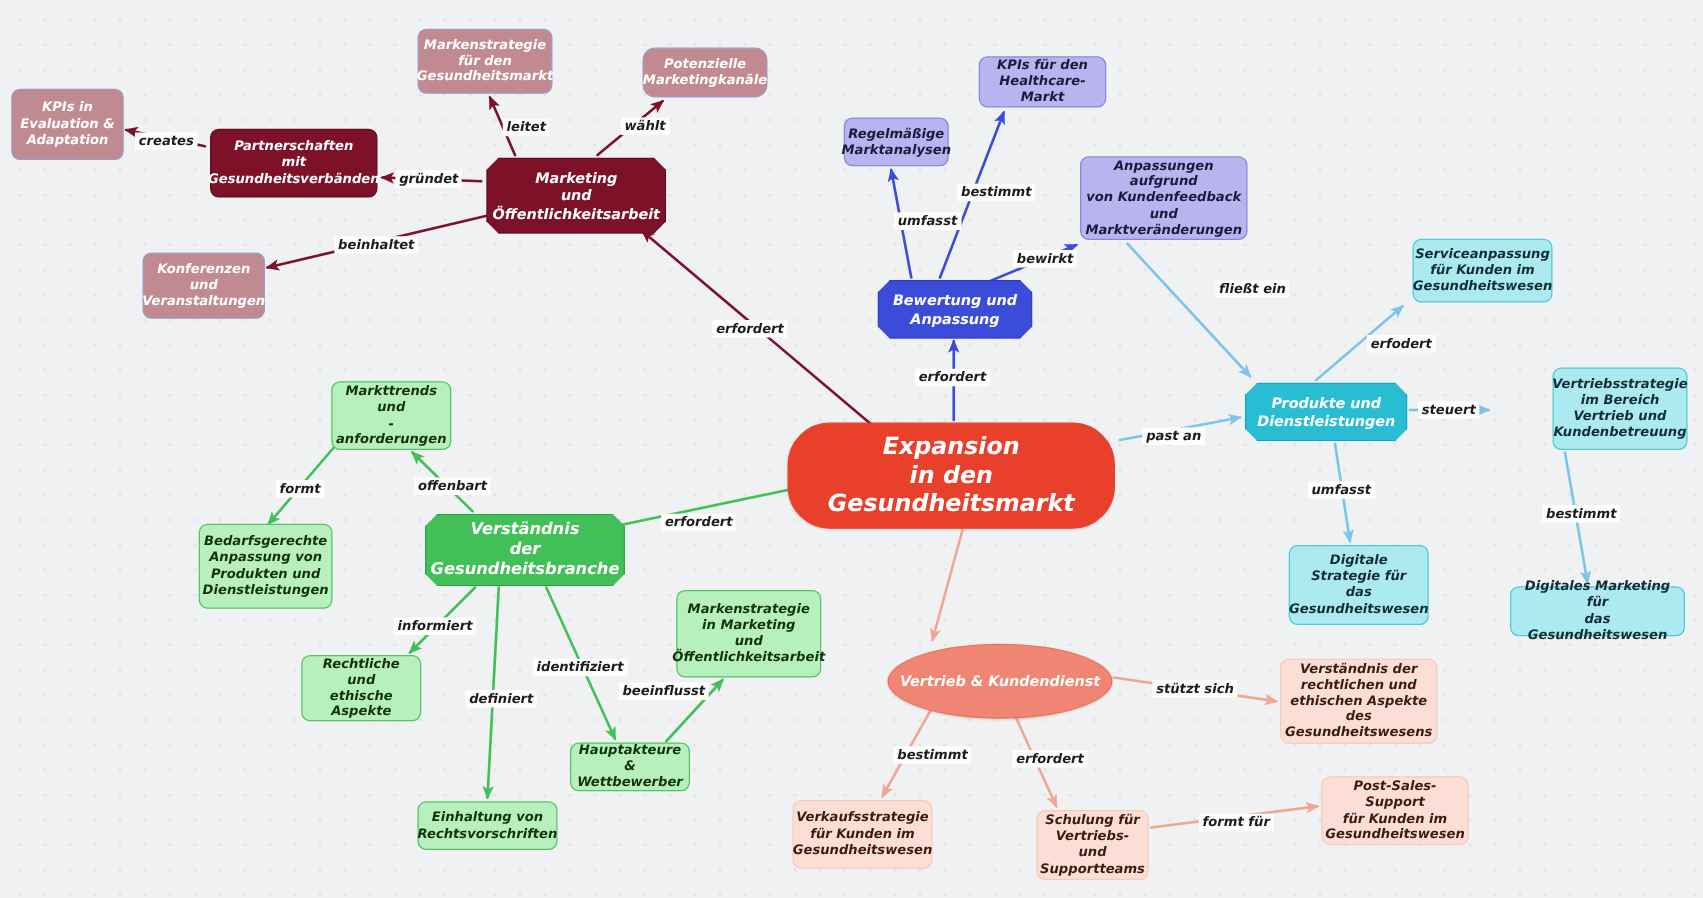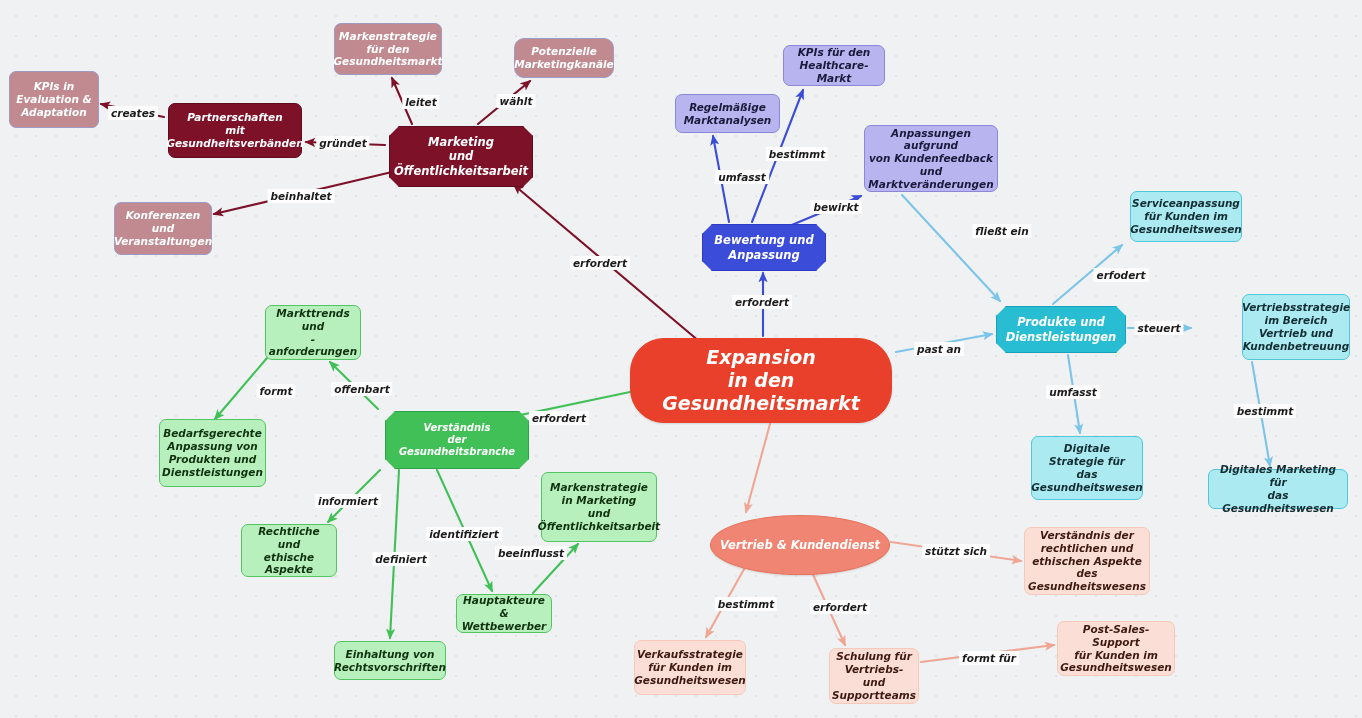--- a/index.html
+++ b/index.html
@@ -125,41 +125,41 @@
       <div class="node hub pill" style="left: 630px; top: 338px; width: 262px; height: 85px; background: rgb(232, 64, 42); border-color: rgb(232, 64, 42); color: rgb(255, 255, 255); font-size: 19px;">Expansion
 in den
 Gesundheitsmarkt</div>
       <div class="node hub oct" style="left: 389px; top: 126px; width: 144px; height: 61px; background: rgb(125, 17, 40); border-color: rgb(94, 12, 30); color: rgb(255, 255, 255); font-size: 11.5px;">Marketing
 und
 Öffentlichkeitsarbeit</div>
       <div class="node hub oct" style="left: 702px; top: 224px; width: 124px; height: 47px; background: rgb(59, 76, 216); border-color: rgb(43, 59, 196); color: rgb(255, 255, 255); font-size: 11.5px;">Bewertung und
 Anpassung</div>
       <div class="node hub oct" style="left: 996px; top: 306px; width: 130px; height: 47px; background: rgb(41, 189, 212); border-color: rgb(23, 162, 187); color: rgb(255, 255, 255); font-size: 11.5px;">Produkte und
 Dienstleistungen</div>
-      <div class="node hub oct" style="left: 340px; top: 411px; width: 144px; height: 58px; background: rgb(64, 192, 87); border-color: rgb(47, 163, 71); color: rgb(255, 255, 255); font-size: 10px; margin-left: 45px;">Verständnis
+      <div class="node hub oct" style="left: 340px; top: 411px; width: 160px; height: 58px; background: rgb(64, 192, 87); border-color: rgb(47, 163, 71); color: rgb(255, 255, 255); font-size: 13px;">Verständnis
 der
 Gesundheitsbranche</div>
       <div class="node hub ellipse" style="left: 710px; top: 515px; width: 180px; height: 60px; background: rgb(239, 133, 114); border-color: rgb(232, 115, 94); color: rgb(255, 255, 255); font-size: 11.5px;">Vertrieb &amp; Kundendienst</div>
       <div class="node leaf " style="left: 9px; top: 71px; width: 90px; height: 57px; background: rgb(192, 138, 144); border-color: rgb(157, 154, 196); color: rgb(255, 255, 255);">KPIs in
 Evaluation &amp;
 Adaptation</div>
       <div class="node leaf " style="left: 168px; top: 103px; width: 134px; height: 55px; background: rgb(125, 17, 40); border-color: rgb(94, 12, 30); color: rgb(255, 255, 255);">Partnerschaften
 mit
 Gesundheitsverbänden</div>
       <div class="node leaf " style="left: 334px; top: 23px; width: 108px; height: 52px; background: rgb(192, 138, 144); border-color: rgb(157, 154, 196); color: rgb(255, 255, 255);">Markenstrategie
 für den
 Gesundheitsmarkt</div>
       <div class="node leaf " style="left: 514px; top: 38px; width: 100px; height: 40px; background: rgb(192, 138, 144); border-color: rgb(157, 154, 196); color: rgb(255, 255, 255); border-radius: 10px;">Potenzielle
 Marketingkanäle</div>
       <div class="node leaf " style="left: 114px; top: 202px; width: 98px; height: 53px; background: rgb(192, 138, 144); border-color: rgb(157, 154, 196); color: rgb(255, 255, 255);">Konferenzen
 und
 Veranstaltungen</div>
       <div class="node leaf " style="left: 783px; top: 45px; width: 102px; height: 41px; background: rgb(183, 180, 240); border-color: rgb(139, 135, 216); color: rgb(26, 26, 58);">KPIs für den
 Healthcare-Markt</div>
-      <div class="node leaf " style="left: 675px; top: 94px; width: 105px; height: 39px; background: rgb(183, 180, 240); border-color: rgb(139, 135, 216); color: rgb(26, 26, 58);">Regelmäßige
+      <div class="node leaf " style="left: 675px; top: 94px; width: 84px; height: 39px; background: rgb(183, 180, 240); border-color: rgb(139, 135, 216); color: rgb(26, 26, 58);">Regelmäßige
 Marktanalysen</div>
       <div class="node leaf " style="left: 864px; top: 125px; width: 134px; height: 67px; background: rgb(183, 180, 240); border-color: rgb(139, 135, 216); color: rgb(26, 26, 58);">Anpassungen aufgrund
 von Kundenfeedback
 und
 Marktveränderungen</div>
       <div class="node leaf " style="left: 1130px; top: 191px; width: 112px; height: 51px; background: rgb(171, 234, 240); border-color: rgb(79, 200, 218); color: rgb(18, 45, 51);">Serviceanpassung
 für Kunden im
 Gesundheitswesen</div>
       <div class="node leaf " style="left: 1242px; top: 294px; width: 108px; height: 66px; background: rgb(171, 234, 240); border-color: rgb(79, 200, 218); color: rgb(18, 45, 51);">Vertriebsstrategie
 im Bereich
@@ -215,21 +215,21 @@
       <div class="edge-label" style="left: 797px; top: 154px;">bestimmt</div>
       <div class="edge-label" style="left: 836px; top: 207px;">bewirkt</div>
       <div class="edge-label" style="left: 1002px; top: 231px;">fließt ein</div>
       <div class="edge-label" style="left: 939px; top: 349px;">past an</div>
       <div class="edge-label" style="left: 1121px; top: 275px;">erfodert</div>
       <div class="edge-label" style="left: 1159px; top: 328px; text-align: center;">steuert</div>
       <div class="edge-label" style="left: 1073px; top: 392px;">umfasst</div>
       <div class="edge-label" style="left: 1265px; top: 411px;">bestimmt</div>
       <div class="edge-label" style="left: 559px; top: 418px;">erfordert</div>
       <div class="edge-label" style="left: 362px; top: 389px;">offenbart</div>
-      <div class="edge-label" style="left: 240px; top: 391px; margin-left: 36px;">formt</div>
+      <div class="edge-label" style="left: 240px; top: 391px;">formt</div>
       <div class="edge-label" style="left: 348px; top: 501px;">informiert</div>
       <div class="edge-label" style="left: 401px; top: 559px; font-style: italic;">definiert</div>
       <div class="edge-label" style="left: 464px; top: 534px;">identifiziert</div>
       <div class="edge-label" style="left: 531px; top: 553px;">beeinflusst</div>
       <div class="edge-label" style="left: 956px; top: 551px;">stützt sich</div>
       <div class="edge-label" style="left: 746px; top: 604px;">bestimmt</div>
       <div class="edge-label" style="left: 840px; top: 607px;">erfordert</div>
       <div class="edge-label" style="left: 989px; top: 658px;">formt für</div>
     </div>
 </div>

